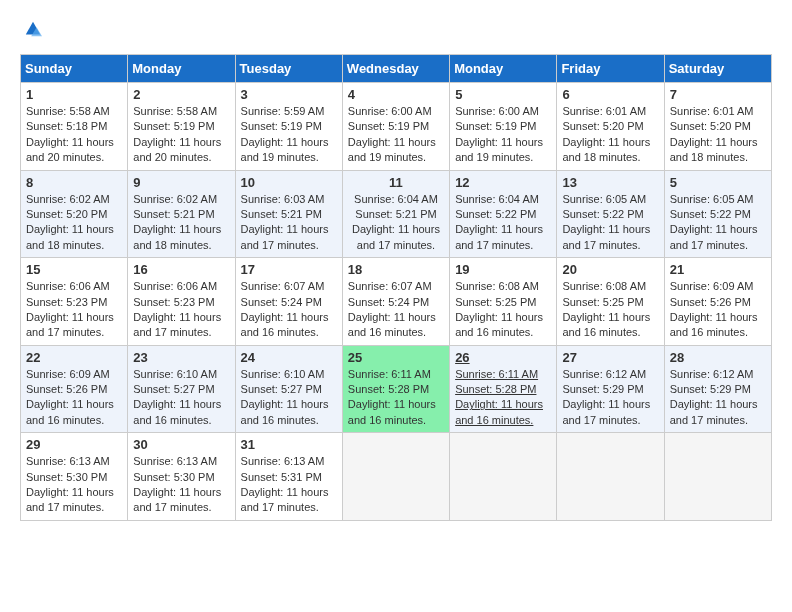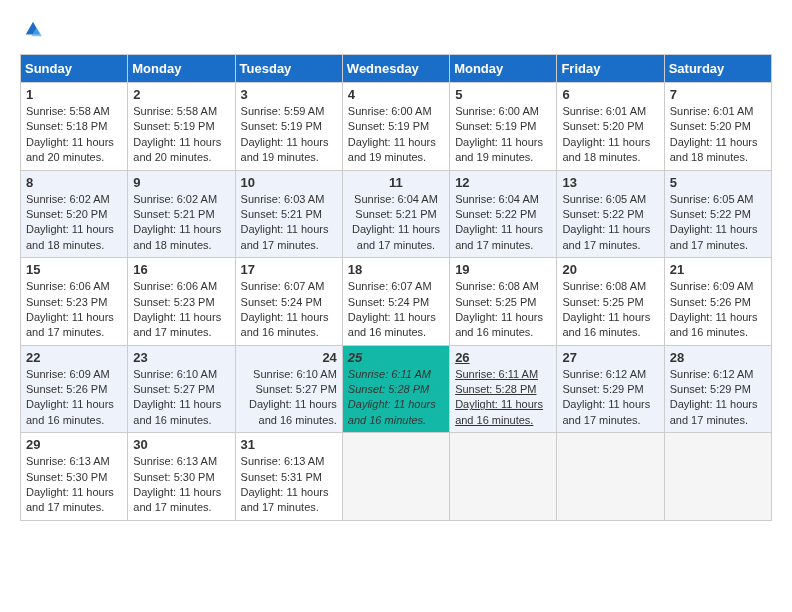--- a/index.html
+++ b/index.html
@@ -154,22 +154,22 @@
         <td style="background: rgb(255, 255, 255);"><span class="day-num">16</span><span class="day-info">Sunrise: 6:06 AM<br>Sunset: 5:23 PM<br>Daylight: 11 hours<br>and 17 minutes.</span></td>
         <td style="background: rgb(255, 255, 255);"><span class="day-num">17</span><span class="day-info">Sunrise: 6:07 AM<br>Sunset: 5:24 PM<br>Daylight: 11 hours<br>and 16 minutes.</span></td>
         <td style="background: rgb(255, 255, 255);"><span class="day-num">18</span><span class="day-info">Sunrise: 6:07 AM<br>Sunset: 5:24 PM<br>Daylight: 11 hours<br>and 16 minutes.</span></td>
         <td style="background: rgb(255, 255, 255);"><span class="day-num">19</span><span class="day-info">Sunrise: 6:08 AM<br>Sunset: 5:25 PM<br>Daylight: 11 hours<br>and 16 minutes.</span></td>
         <td style="background: rgb(255, 255, 255);"><span class="day-num">20</span><span class="day-info">Sunrise: 6:08 AM<br>Sunset: 5:25 PM<br>Daylight: 11 hours<br>and 16 minutes.</span></td>
         <td style="background: rgb(255, 255, 255); margin-top: 44px;"><span class="day-num">21</span><span class="day-info">Sunrise: 6:09 AM<br>Sunset: 5:26 PM<br>Daylight: 11 hours<br>and 16 minutes.</span></td>
       </tr>
       <tr>
         <td style="background: rgb(238, 243, 251);"><span class="day-num">22</span><span class="day-info">Sunrise: 6:09 AM<br>Sunset: 5:26 PM<br>Daylight: 11 hours<br>and 16 minutes.</span></td>
         <td style="background: rgb(238, 243, 251);"><span class="day-num">23</span><span class="day-info">Sunrise: 6:10 AM<br>Sunset: 5:27 PM<br>Daylight: 11 hours<br>and 16 minutes.</span></td>
-        <td style="background: rgb(238, 243, 251); text-align: right;"><span class="day-num">24</span><span class="day-info">Sunrise: 6:10 AM<br>Sunset: 5:27 PM<br>Daylight: 11 hours<br>and 16 minutes.</span></td>
-        <td style="background: #14b8a6; font-style: italic;"><span class="day-num">25</span><span class="day-info">Sunrise: 6:11 AM<br>Sunset: 5:28 PM<br>Daylight: 11 hours<br>and 16 minutes.</span></td>
+        <td style="background: rgb(238, 243, 251);"><span class="day-num">24</span><span class="day-info">Sunrise: 6:10 AM<br>Sunset: 5:27 PM<br>Daylight: 11 hours<br>and 16 minutes.</span></td>
+        <td style="background: #86efac;"><span class="day-num">25</span><span class="day-info">Sunrise: 6:11 AM<br>Sunset: 5:28 PM<br>Daylight: 11 hours<br>and 16 minutes.</span></td>
         <td style="background: rgb(238, 243, 251); text-decoration: underline;"><span class="day-num">26</span><span class="day-info">Sunrise: 6:11 AM<br>Sunset: 5:28 PM<br>Daylight: 11 hours<br>and 16 minutes.</span></td>
         <td style="background: rgb(238, 243, 251);"><span class="day-num">27</span><span class="day-info">Sunrise: 6:12 AM<br>Sunset: 5:29 PM<br>Daylight: 11 hours<br>and 17 minutes.</span></td>
         <td style="background: rgb(238, 243, 251);"><span class="day-num">28</span><span class="day-info">Sunrise: 6:12 AM<br>Sunset: 5:29 PM<br>Daylight: 11 hours<br>and 17 minutes.</span></td>
       </tr>
       <tr>
         <td style="background: rgb(255, 255, 255);"><span class="day-num">29</span><span class="day-info">Sunrise: 6:13 AM<br>Sunset: 5:30 PM<br>Daylight: 11 hours<br>and 17 minutes.</span></td>
         <td style="background: rgb(255, 255, 255); margin-left: 26px;"><span class="day-num">30</span><span class="day-info">Sunrise: 6:13 AM<br>Sunset: 5:30 PM<br>Daylight: 11 hours<br>and 17 minutes.</span></td>
         <td style="background: rgb(255, 255, 255);"><span class="day-num">31</span><span class="day-info">Sunrise: 6:13 AM<br>Sunset: 5:31 PM<br>Daylight: 11 hours<br>and 17 minutes.</span></td>
         <td class="empty"></td>
         <td class="empty"></td>

